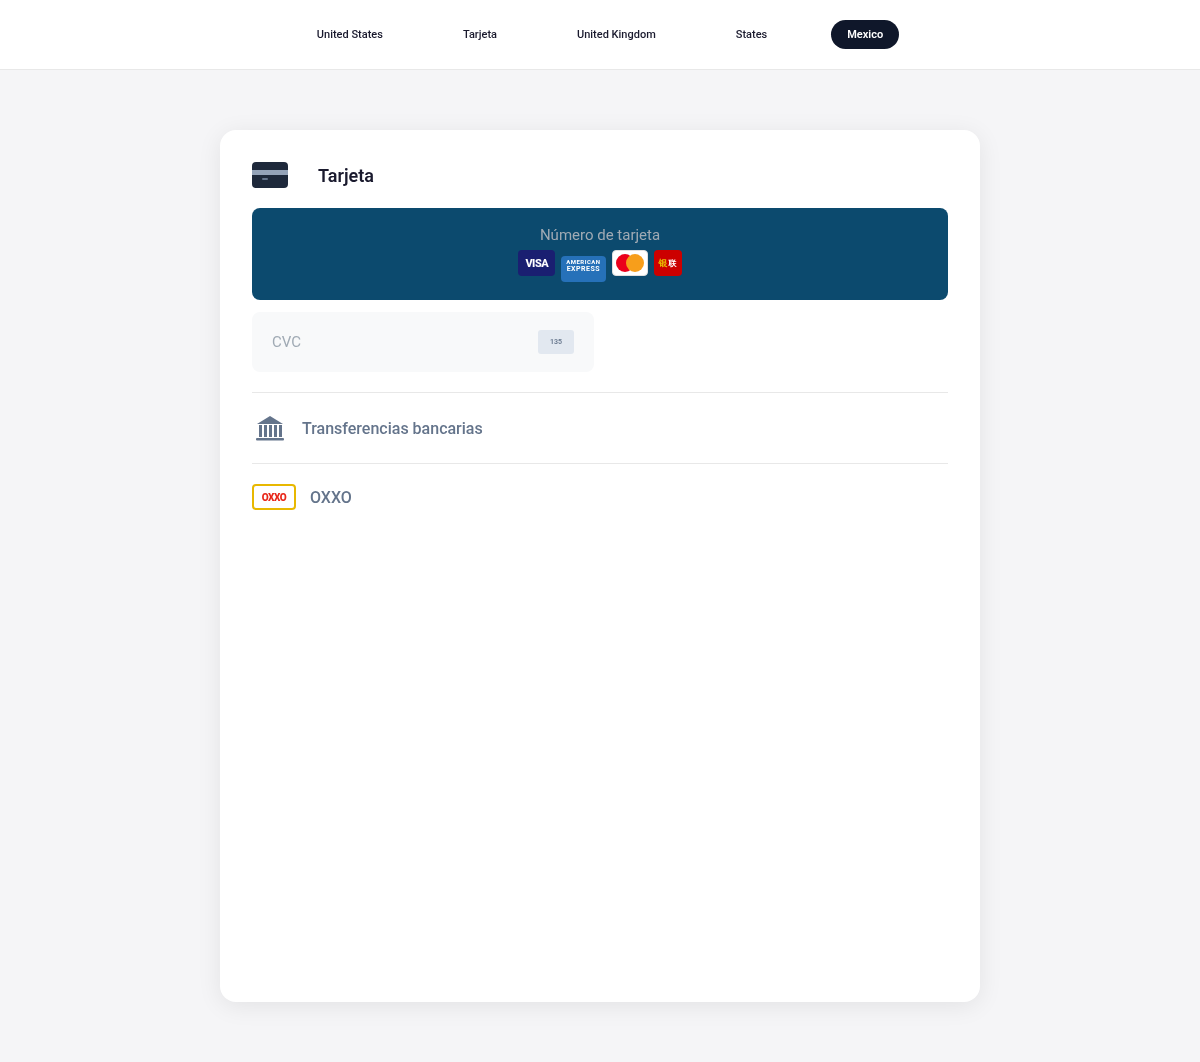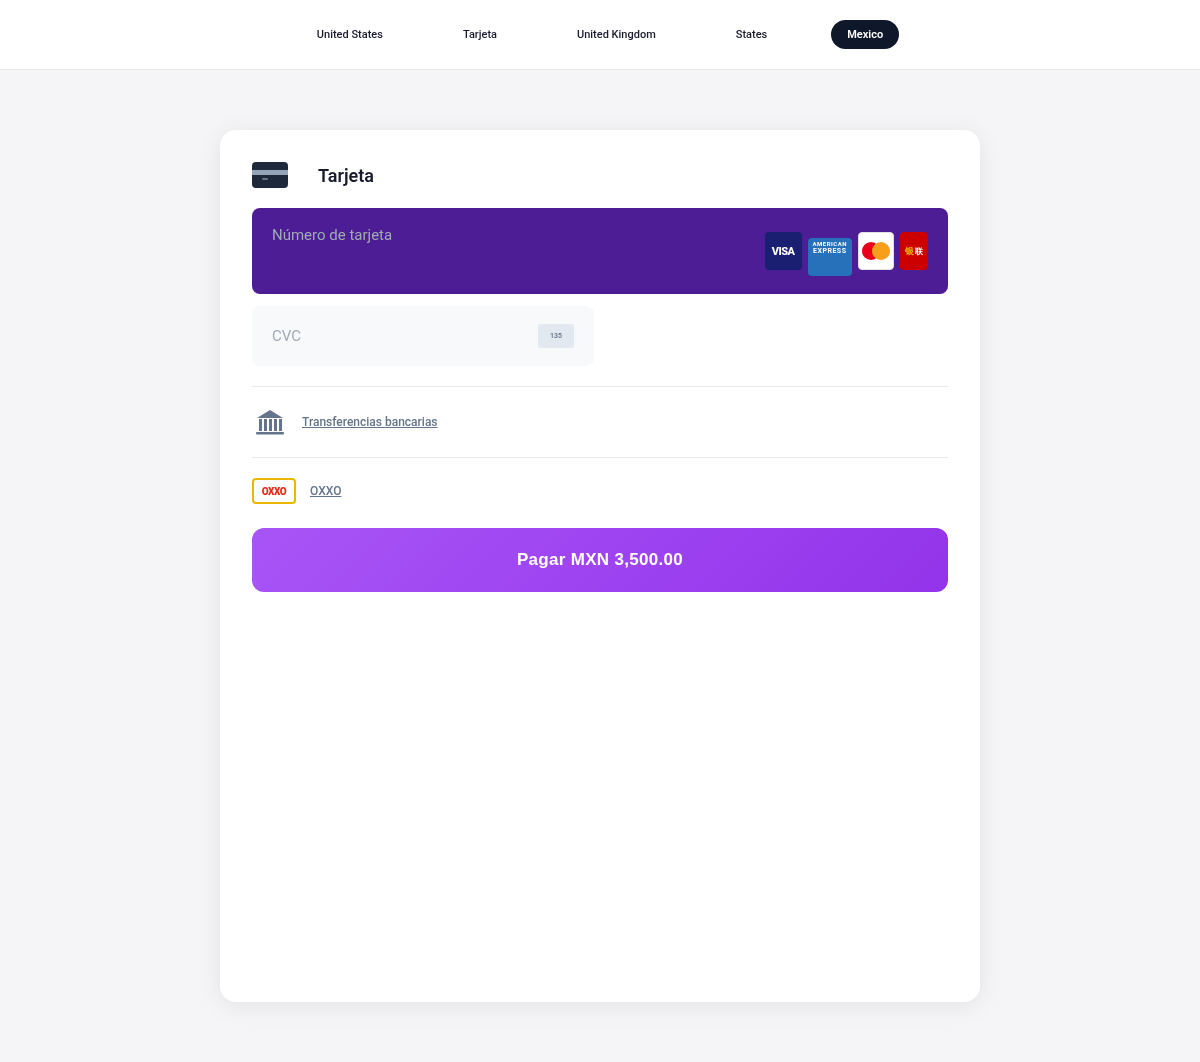--- a/index.html
+++ b/index.html
@@ -114,41 +114,43 @@
       height: 30px;
       display: flex;
       flex-direction: column;
       align-items: center;
       justify-content: center;
       gap: 2px;
     }
 
     
     .card-number-row {
-      background: #4c1d95;
+      background: #0c4a6e;
       border-radius: 8px;
       padding: 18px 20px;
       display: flex;
+      align-items: center;
       justify-content: space-between;
       margin-bottom: 12px;
+      flex-direction: column;
     }
 
     .input-placeholder {
       color: #a0aab4;
       font-size: 15px;
     }
 
     .card-logos {
       display: flex;
       align-items: center;
       gap: 6px;
     }
 
     .card-logo {
-      height: 38px;
+      height: 26px;
       border-radius: 4px;
       overflow: hidden;
     }
 
     .visa-logo {
       background: #1a1f71;
       color: #fff;
       font-weight: 800;
       font-size: 11px;
       padding: 4px 7px;
@@ -259,24 +261,23 @@
       border-bottom: 1px solid #e8e8e8;
       cursor: pointer;
     }
 
     .payment-section:last-of-type {
       border-bottom: none;
       padding-bottom: 0;
     }
 
     .payment-section-label {
-      font-size: 12px;
+      font-size: 16px;
       color: #64748b;
       font-weight: 500;
-      text-decoration: underline;
     }
 
     
     .oxxo-logo {
       width: 44px;
       height: 26px;
       background: #fff;
       border: 2px solid #e8b800;
       border-radius: 4px;
       display: flex;
@@ -392,17 +393,16 @@
 
       
       <div class="payment-section">
         <div class="oxxo-logo">
           <span class="oxxo-text">OXXO</span>
         </div>
         <span class="payment-section-label">OXXO</span>
       </div>
 
       
-      <button class="pay-button">Pagar MXN 3,500.00</button>
 
     </div>
   </div>
 </div>
 
 </body></html>

